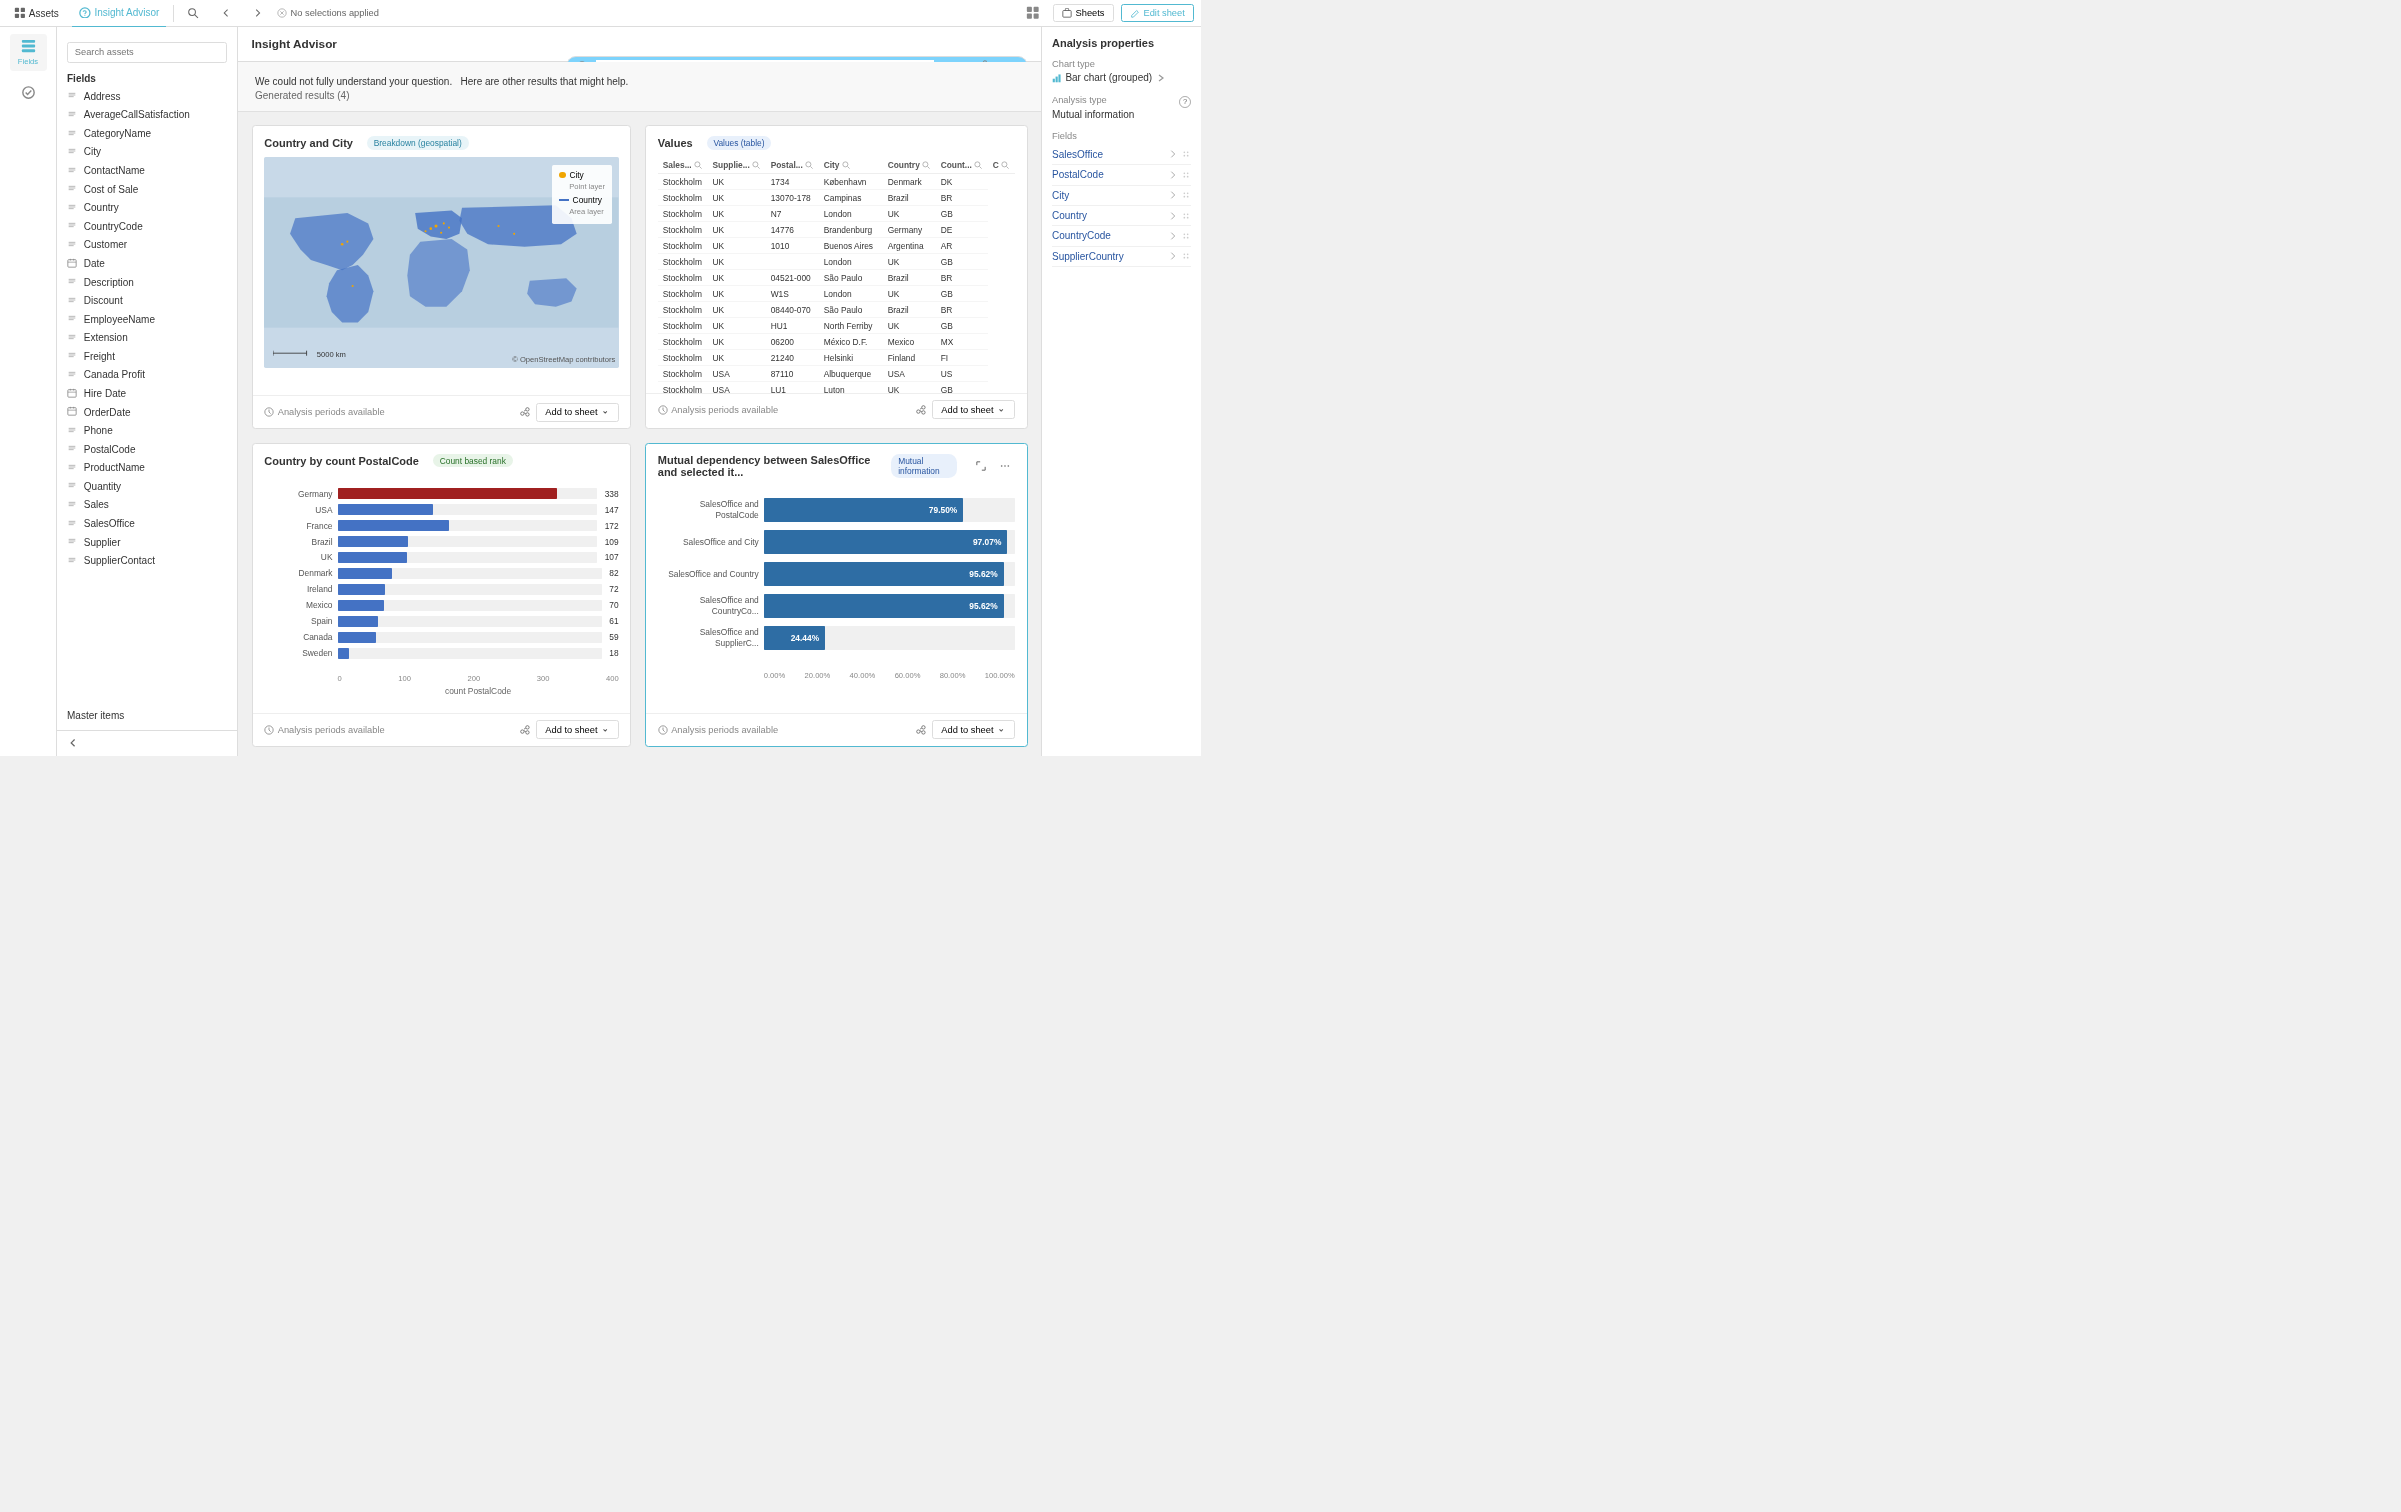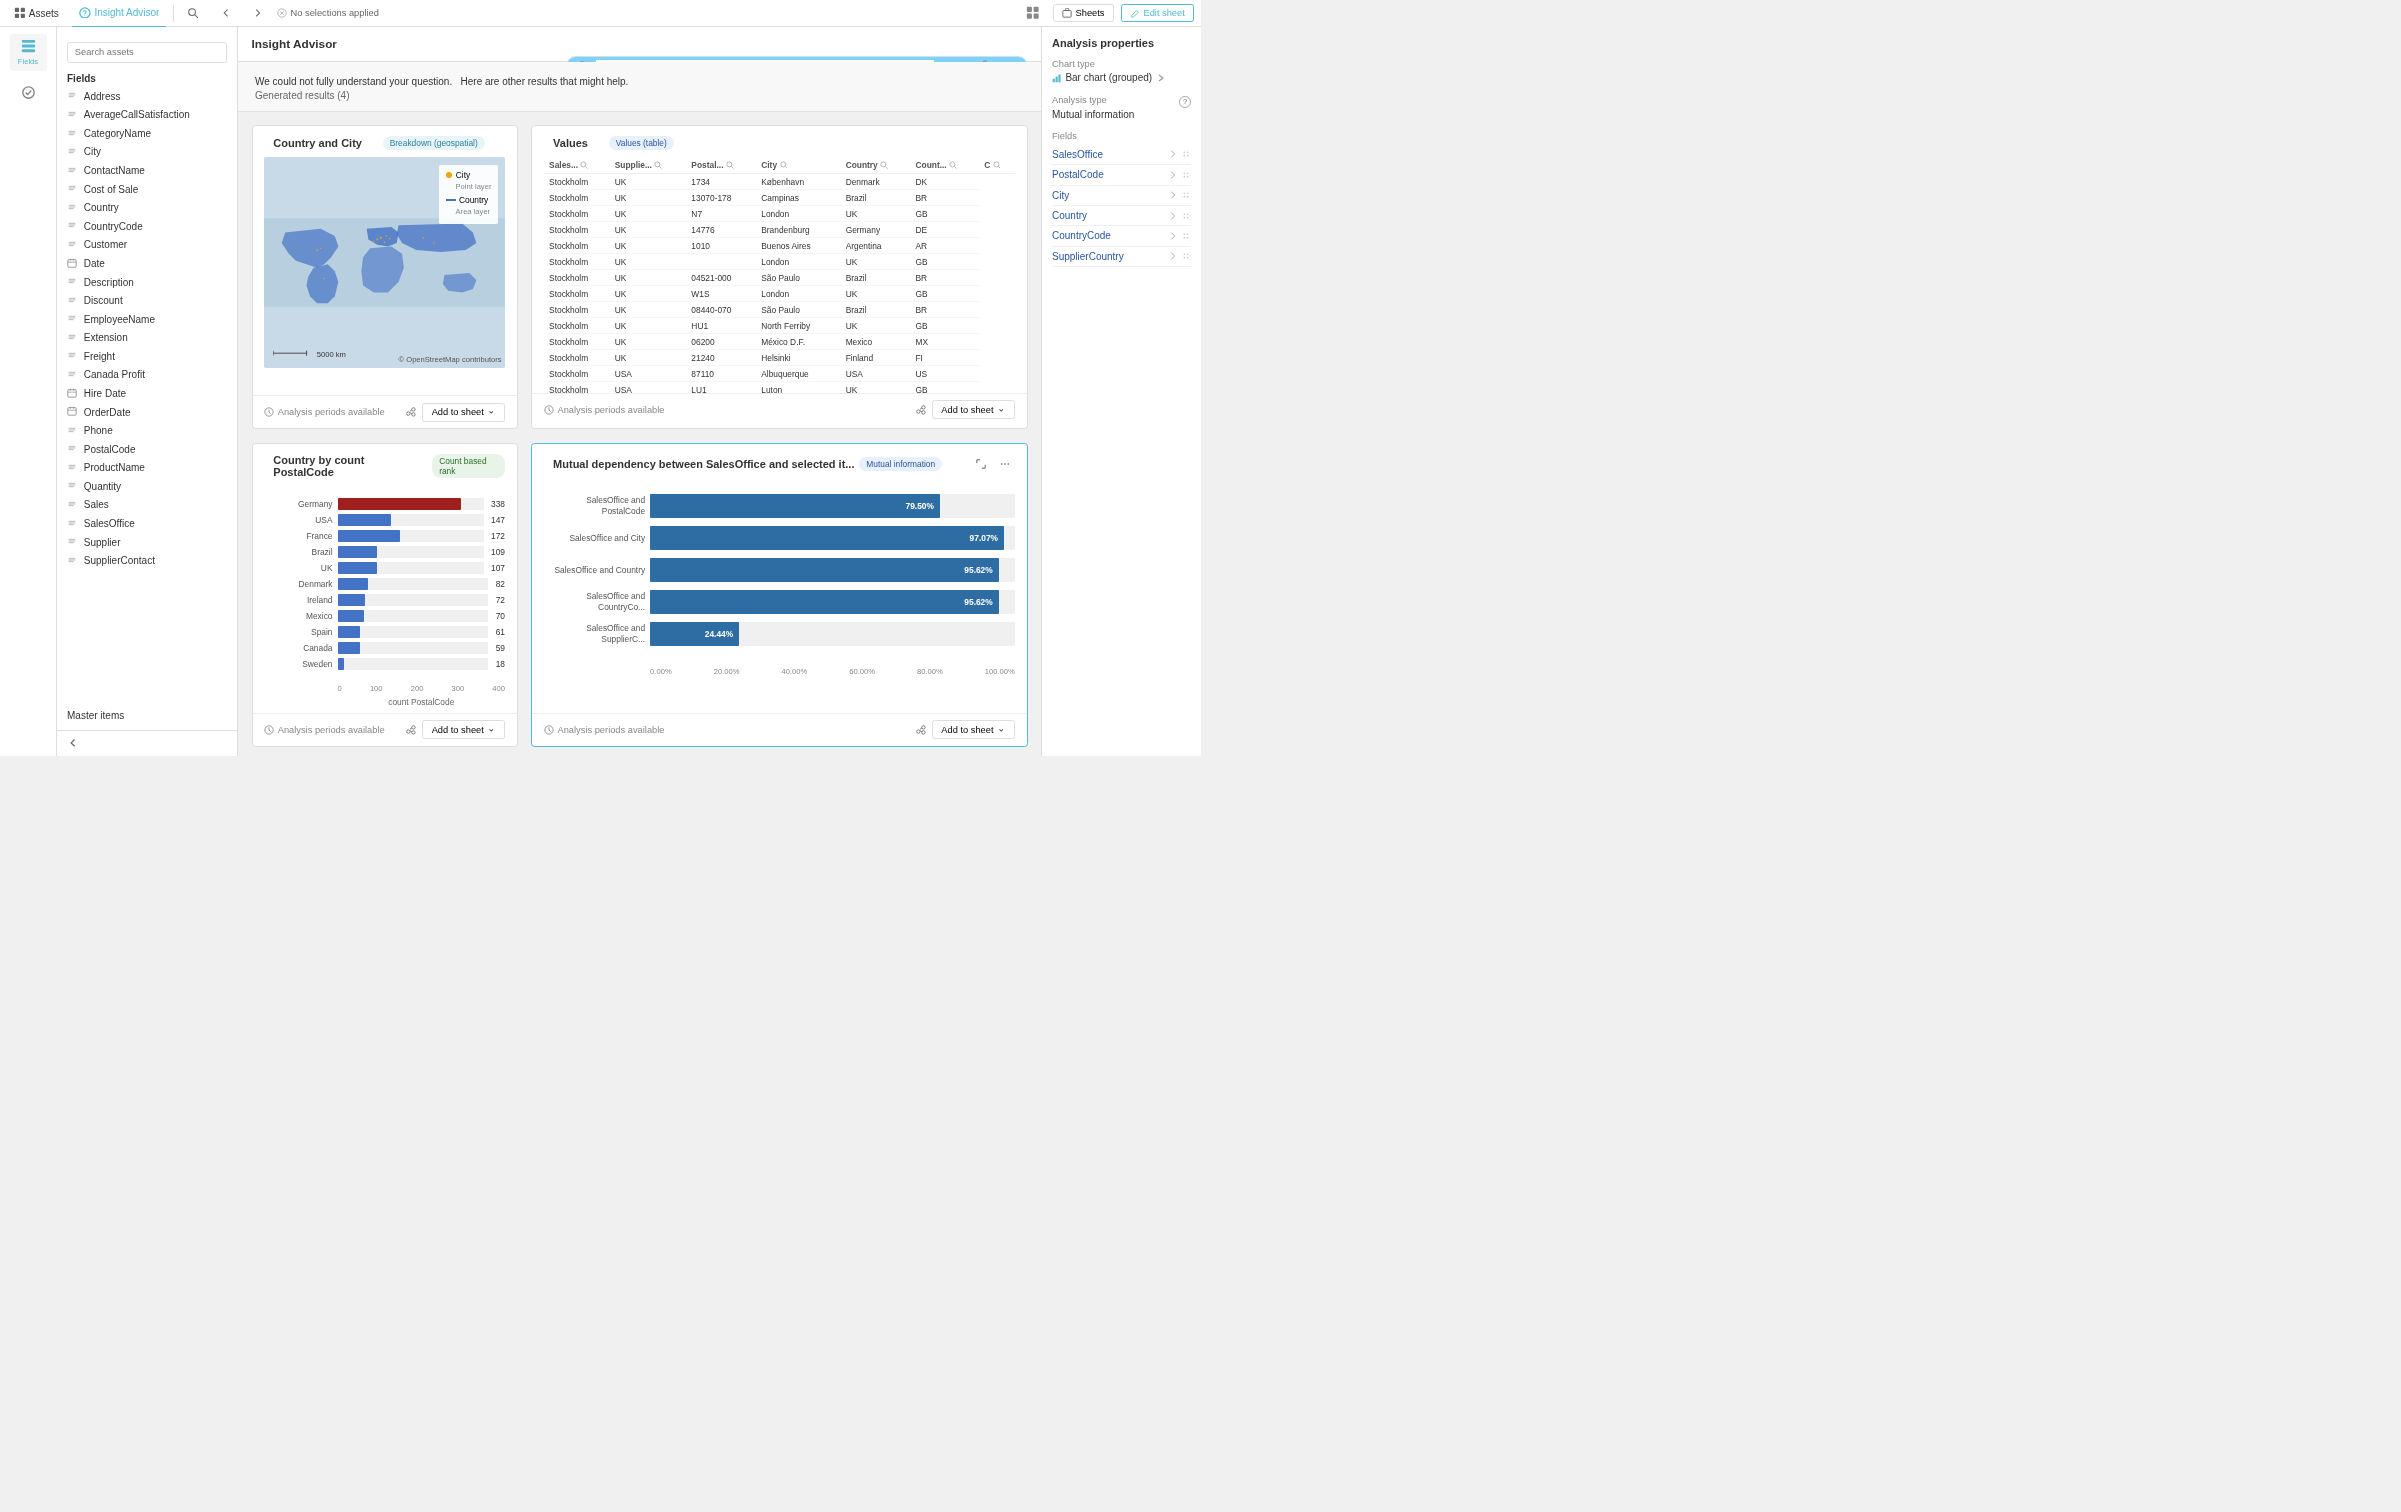--- a/index.html
+++ b/index.html
@@ -57,21 +57,21 @@
     .cancel-btn { padding: 3.4px 11.8px; border: 0.8px solid #ddd; border-radius: 2.5px; font-size: 10px; background: #fff; cursor: pointer; }
     .nl-message { font-size: 10px; color: #666; margin-bottom: 3.4px; }
     .nl-message span { color: #333; }
     .nl-results-label { font-size: 10px; color: #666; margin-bottom: 10px; }
 
     
     .charts-area { flex: 1; overflow-y: auto; padding: 13.5px; background: #f0f0f0; display: grid; grid-template-columns: 1fr 1fr; gap: 13.5px; }
 
     .chart-card { background: #fff; border-radius: 3.4px; border: 0.8px solid #ddd; display: flex; flex-direction: column; min-height: 304px; }
     .chart-card.highlighted { border: 1.7px solid #52b9d1; }
-    .chart-header { display: flex; align-items: center; padding: 10px 11.8px 6.8px; gap: 21px; margin-left: 9px; }
+    .chart-header { display: flex; align-items: center; padding: 10px 11.8px 6.8px; gap: 14px; }
     .chart-title { font-size: 11px; font-weight: 600; color: #333; }
     .chart-badge { padding: 1.7px 6.8px; border-radius: 8.4px; font-size: 8.4px; font-weight: 500; }
     .badge-geo { background: #e8f4f8; color: #2882a0; }
     .badge-table { background: #e8f0fb; color: #2855a0; }
     .badge-count { background: #e8f4e8; color: #287028; }
     .badge-mutual { background: #e8f0fb; color: #2855a0; }
     .chart-body { flex: 1; padding: 0 11.8px 6.8px; position: relative; overflow: hidden; }
     .chart-footer { display: flex; align-items: center; justify-content: space-between; padding: 6.8px 11.8px; border-top: 0.8px solid #eee; }
     .analysis-periods { display: flex; align-items: center; gap: 3.4px; font-size: 9.3px; color: #888; }
     .add-sheet-btn { display: flex; align-items: center; gap: 3.4px; padding: 3.4px 8.4px; border: 0.8px solid #ddd; border-radius: 2.5px; font-size: 9.3px; cursor: pointer; background: #fff; }
@@ -102,21 +102,21 @@
     .bar-axis { display: flex; justify-content: space-between; padding: 3.4px 0 0 51px; font-size: 7.6px; color: #888; }
     .axis-label { font-size: 8.4px; color: #666; text-align: center; margin-top: 3.4px; padding-left: 51px; }
 
     
     .mi-chart { padding: 6.8px 0 0; }
     .mi-row { display: flex; align-items: center; gap: 5px; margin-bottom: 8.4px; }
     .mi-label { width: 101px; text-align: right; font-size: 8.4px; color: #555; flex-shrink: 0; line-height: 1.3; }
     .mi-track { flex: 1; height: 23.6px; background: #f0f0f0; border-radius: 0.8px; position: relative; }
     .mi-fill { height: 100%; border-radius: 0.8px; background: #2e6da4; display: flex; align-items: center; justify-content: flex-end; padding-right: 6px; }
     .mi-fill span { font-size: 8.4px; color: #fff; font-weight: 600; }
-    .mi-axis { display: flex; justify-content: space-between; padding-left: 106px; font-size: 7.6px; color: #888; margin-top: 21px; gap: 42px; }
+    .mi-axis { display: flex; justify-content: space-between; padding-left: 106px; font-size: 7.6px; color: #888; margin-top: 21px; }
 
     
     .right-panel { width: 160px; background: #fff; border-left: 0.8px solid #ddd; display: flex; flex-direction: column; padding: 10px; overflow-y: auto; }
     .rp-title { font-size: 11px; font-weight: 600; color: #333; margin-bottom: 10px; }
     .rp-section { margin-bottom: 11.8px; }
     .rp-label { font-size: 9.3px; color: #888; margin-bottom: 3.4px; }
     .rp-value { font-size: 10px; color: #333; display: flex; align-items: center; gap: 3.4px; cursor: pointer; }
     .rp-value svg { width: 10px; height: 10px; }
     .rp-field-item { display: flex; align-items: center; justify-content: space-between; padding: 4.2px 0; border-bottom: 0.8px solid #f0f0f0; cursor: pointer; }
     .rp-field-name { font-size: 10px; color: #2855a0; }

